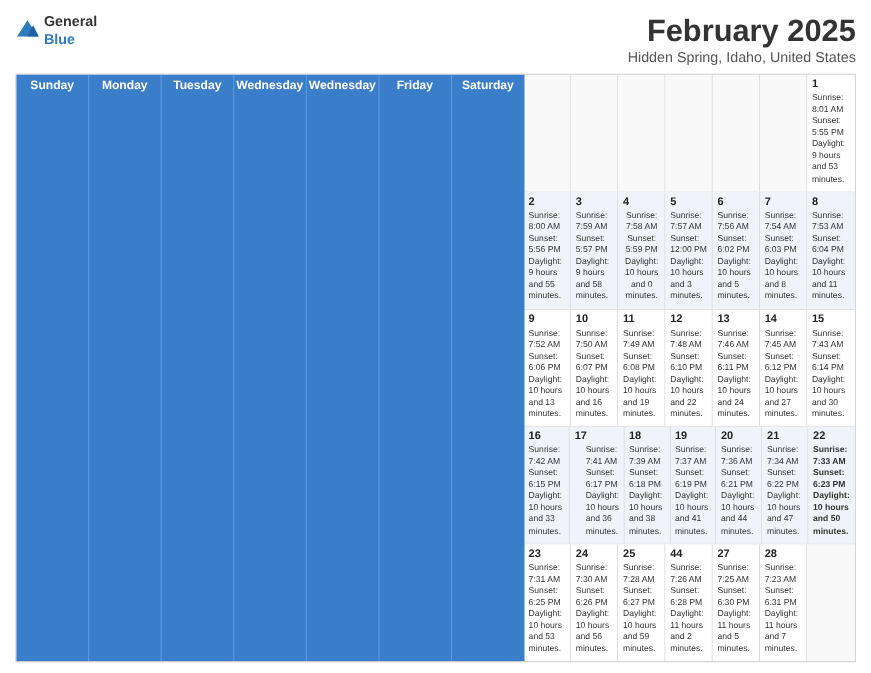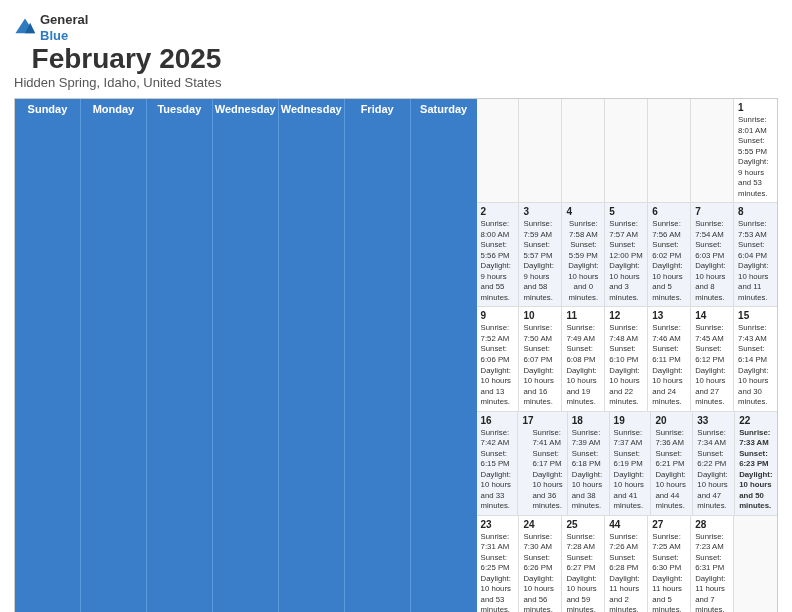--- a/index.html
+++ b/index.html
@@ -15,21 +15,20 @@
       height: 612px;
       padding: 12px 14px 10px 14px;
       display: flex;
       flex-direction: column;
     }
     .header {
       display: flex;
       justify-content: space-between;
       align-items: flex-start;
       margin-bottom: 8px;
-      flex-direction: column;
     }
     .logo {
       display: flex;
       align-items: center;
     }
     .logo-text {
       display: flex;
       flex-direction: column;
       font-size: 13px;
       font-weight: bold;
@@ -270,21 +269,21 @@
 Sunset: 6:19 PM
 Daylight: 10 hours and 41 minutes.</div>
           </div>
           <div class="cal-cell alt-row">
             <span class="day-num">20</span>
             <div class="cell-text" style="white-space: pre-line;">Sunrise: 7:36 AM
 Sunset: 6:21 PM
 Daylight: 10 hours and 44 minutes.</div>
           </div>
           <div class="cal-cell alt-row">
-            <span class="day-num">33</span>
+            <span class="day-num">21</span>
             <div class="cell-text" style="white-space: pre-line;">Sunrise: 7:34 AM
 Sunset: 6:22 PM
 Daylight: 10 hours and 47 minutes.</div>
           </div>
           <div class="cal-cell alt-row">
             <span class="day-num">22</span>
             <div class="cell-text" style="white-space: pre-line; font-weight: bold;">Sunrise: 7:33 AM
 Sunset: 6:23 PM
 Daylight: 10 hours and 50 minutes.</div>
           </div>

